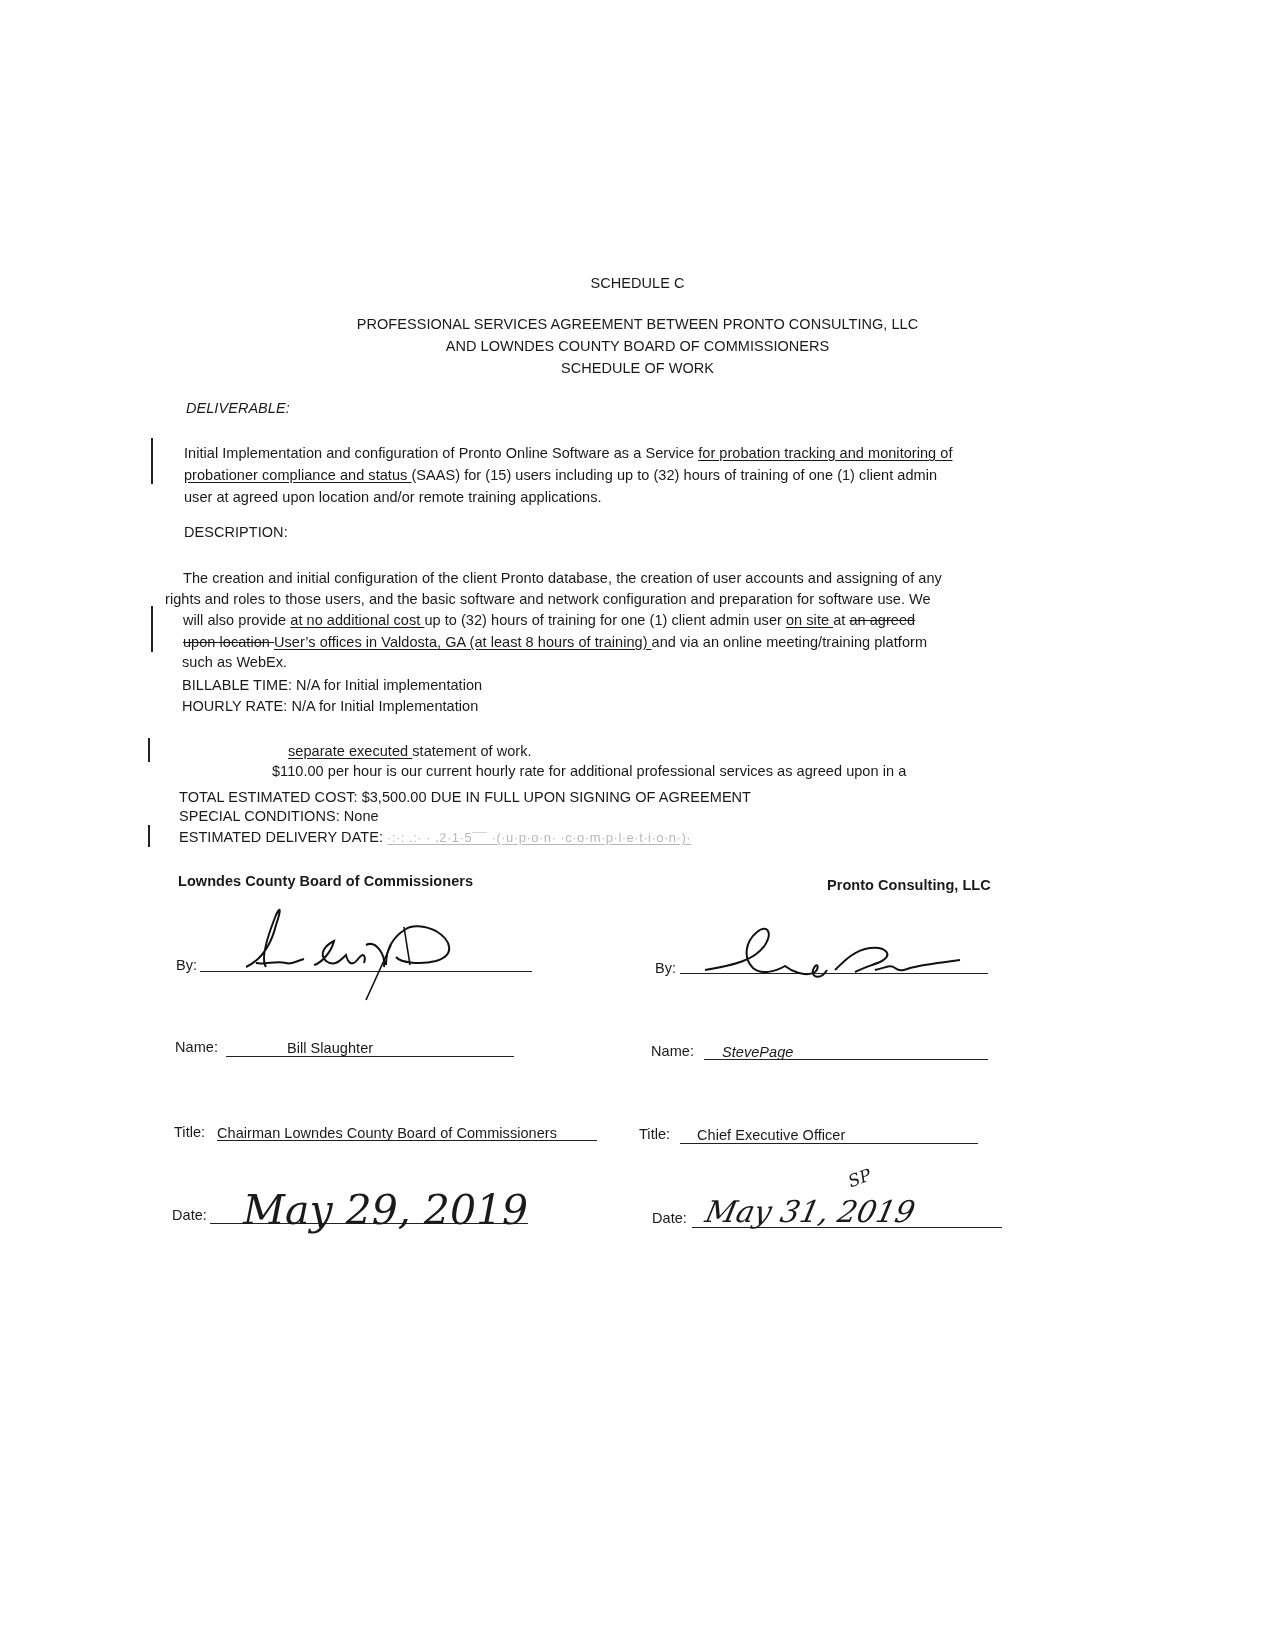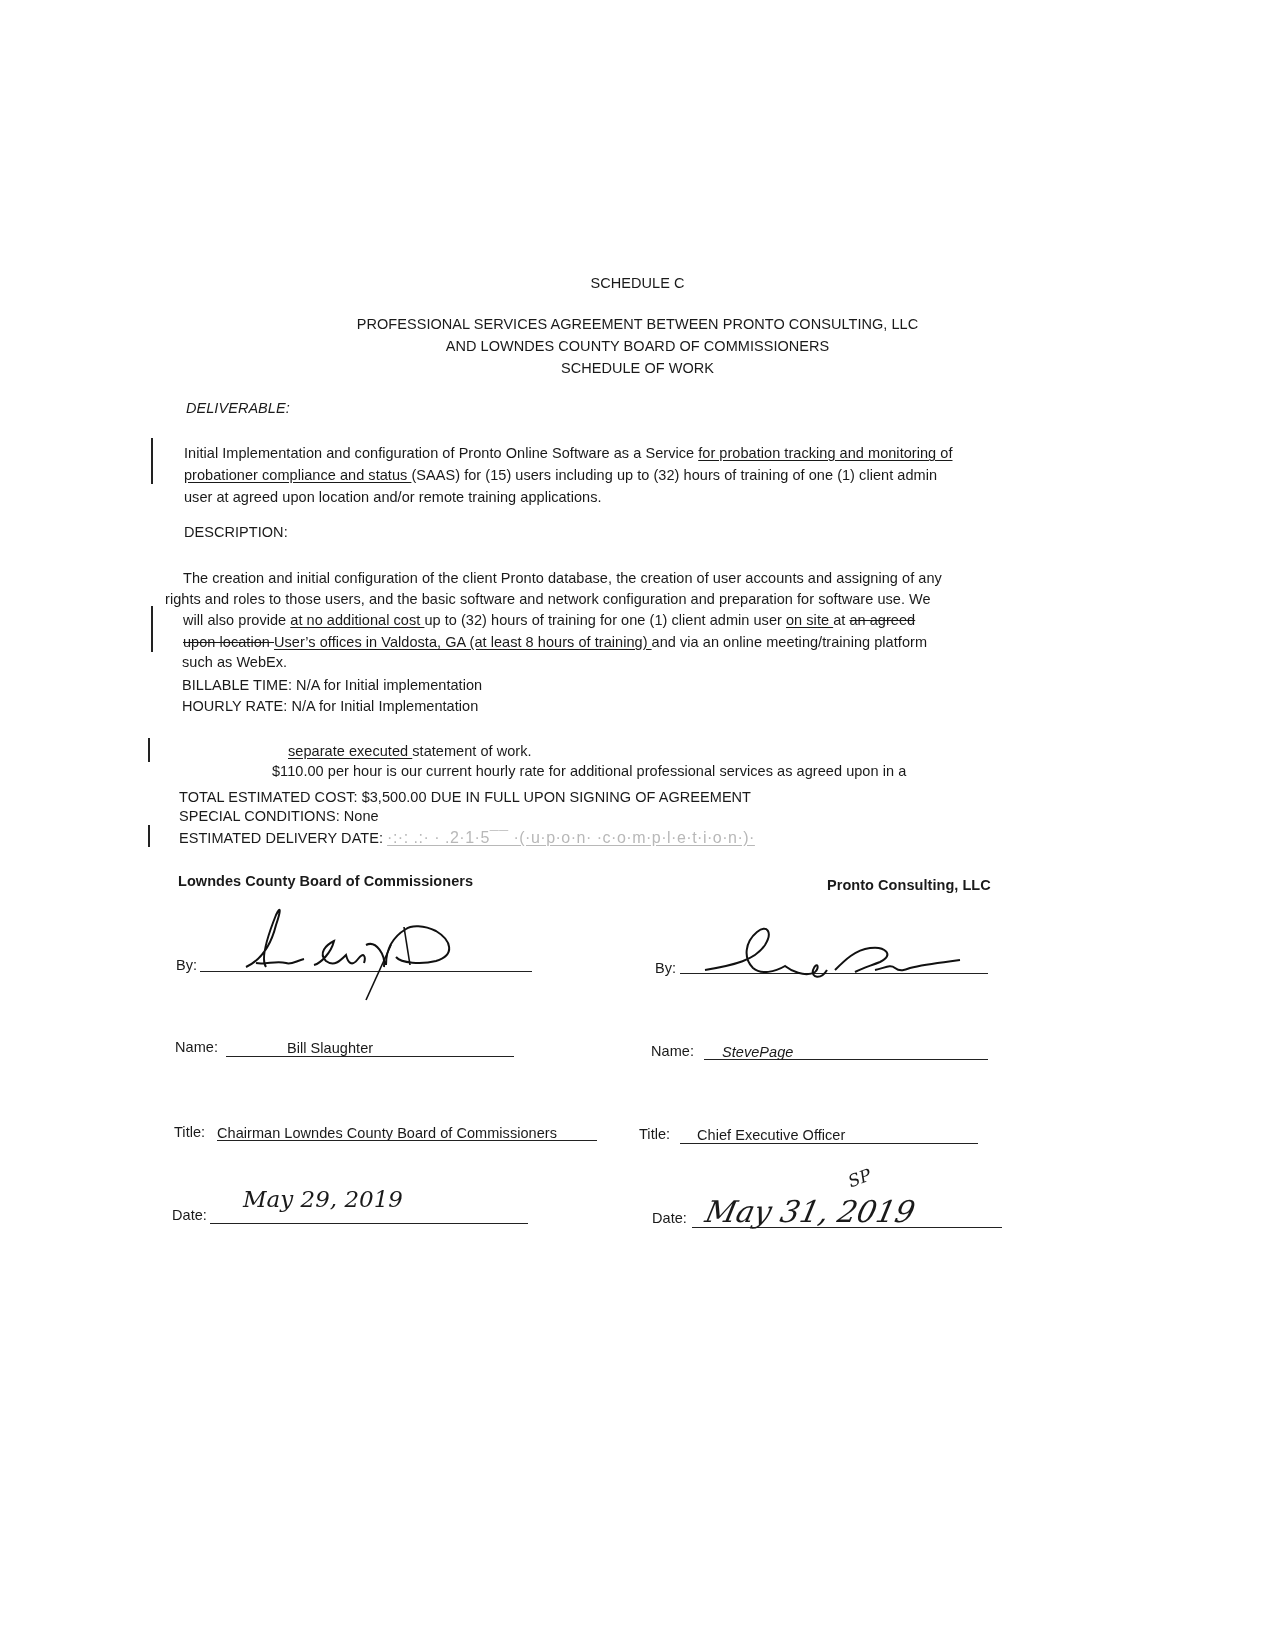--- a/index.html
+++ b/index.html
@@ -53,41 +53,41 @@
 <div class="bar" style="left:148px; top:738px; height:24px;"></div>
 <div class="abs t" style="top:741px; left:288px;">
   <span class="u">separate executed </span><span>statement of work.</span>
 </div>
 
 <div class="abs t" style="top:787px; left:179px;">TOTAL ESTIMATED COST: $3,500.00 DUE IN FULL UPON SIGNING OF AGREEMENT</div>
 <div class="abs t" style="top:806px; left:179px;">SPECIAL CONDITIONS: None</div>
 <div class="bar" style="left:148px; top:825px; height:22px;"></div>
 <div class="abs t" style="top:827px; left:179px;">
   <span>ESTIMATED DELIVERY DATE:</span>
-  <span class="redact u" style="font-size:16px;">·:·: .:· · .2·1·5¯¯ ·(·u·p·o·n· ·c·o·m·p·l·e·t·i·o·n·)·</span>
+  <span class="redact u" style="font-size:13px;">·:·: .:· · .2·1·5¯¯ ·(·u·p·o·n· ·c·o·m·p·l·e·t·i·o·n·)·</span>
 </div>
 
 <div class="abs t bold" style="top:871px; left:178px;">Lowndes County Board of Commissioners</div>
 <div class="abs t" style="top:955px; left:176px;">By:</div>
 <div class="line" style="left:200px; top:971px; width:332px;"></div>
 <svg class="sig" style="left:236px; top:905px;" width="230" height="100" viewBox="0 0 230 100">
   <path d="M10 62 C25 55 35 40 40 20 C45 5 45 0 40 10 C30 35 25 55 30 62 M20 58 C30 60 40 55 50 58 C55 60 60 56 68 54" stroke="#111" stroke-width="2" fill="none"></path>
   <path d="M78 60 C85 58 95 48 98 36 C90 40 82 48 90 56 C98 62 104 56 110 50 C112 58 116 62 122 54 C128 46 130 52 128 58 M130 40 C140 35 150 50 148 62 M150 60 C150 40 160 30 170 24 C175 20 188 20 200 26 C215 35 220 50 200 56 C185 60 165 58 160 52" stroke="#111" stroke-width="2" fill="none"></path>
   <path d="M155 40 L130 95" stroke="#111" stroke-width="1.6" fill="none"></path>
   <path d="M168 22 L174 60" stroke="#111" stroke-width="1.6" fill="none"></path>
 </svg>
 <div class="abs t" style="top:1037px; left:175px;">Name:</div>
 <div class="line" style="left:226px; top:1056px; width:288px;"></div>
 <div class="abs t" style="top:1038px; left:287px;">Bill Slaughter</div>
 <div class="abs t" style="top:1122px; left:174px;">Title:</div>
 <div class="abs t u" style="top:1123px; left:217px;">Chairman Lowndes County Board of Commissioners</div>
 <div class="line" style="left:217px; top:1140px; width:380px;"></div>
 <div class="abs t" style="top:1205px; left:172px;">Date:</div>
 <div class="line" style="left:210px; top:1223px; width:318px;"></div>
-<div class="abs hw" style="top:1186px; left:243px; font-size:23px; color:#1a1a1a;">May 29, 2019</div>
+<div class="abs hw" style="top:1186px; left:243px; font-size:41px; color:#1a1a1a;">May 29, 2019</div>
 
 <div class="abs t bold" style="top:875px; left:827px;">Pronto Consulting, LLC</div>
 <div class="abs t" style="top:958px; left:655px;">By:</div>
 <div class="line" style="left:680px; top:973px; width:308px;"></div>
 <svg class="sig" style="left:695px; top:920px;" width="270" height="75" viewBox="0 0 270 75">
   <path d="M10 50 C40 45 60 40 70 25 C78 12 72 4 62 12 C50 22 48 38 58 48 C66 55 80 52 90 46 C95 50 110 58 120 52 C125 48 122 40 118 50 C116 58 126 60 132 50" stroke="#111" stroke-width="2" fill="none"></path>
   <path d="M140 50 C150 40 160 30 175 28 C190 26 200 35 185 42 C175 46 168 48 160 52 M180 50 C190 48 195 44 200 48 C205 52 210 50 215 48 C230 44 250 42 265 40" stroke="#111" stroke-width="2" fill="none"></path>
 </svg>
 <div class="abs t" style="top:1041px; left:651px;">Name:</div>
 <div class="line" style="left:704px; top:1059px; width:284px;"></div>

